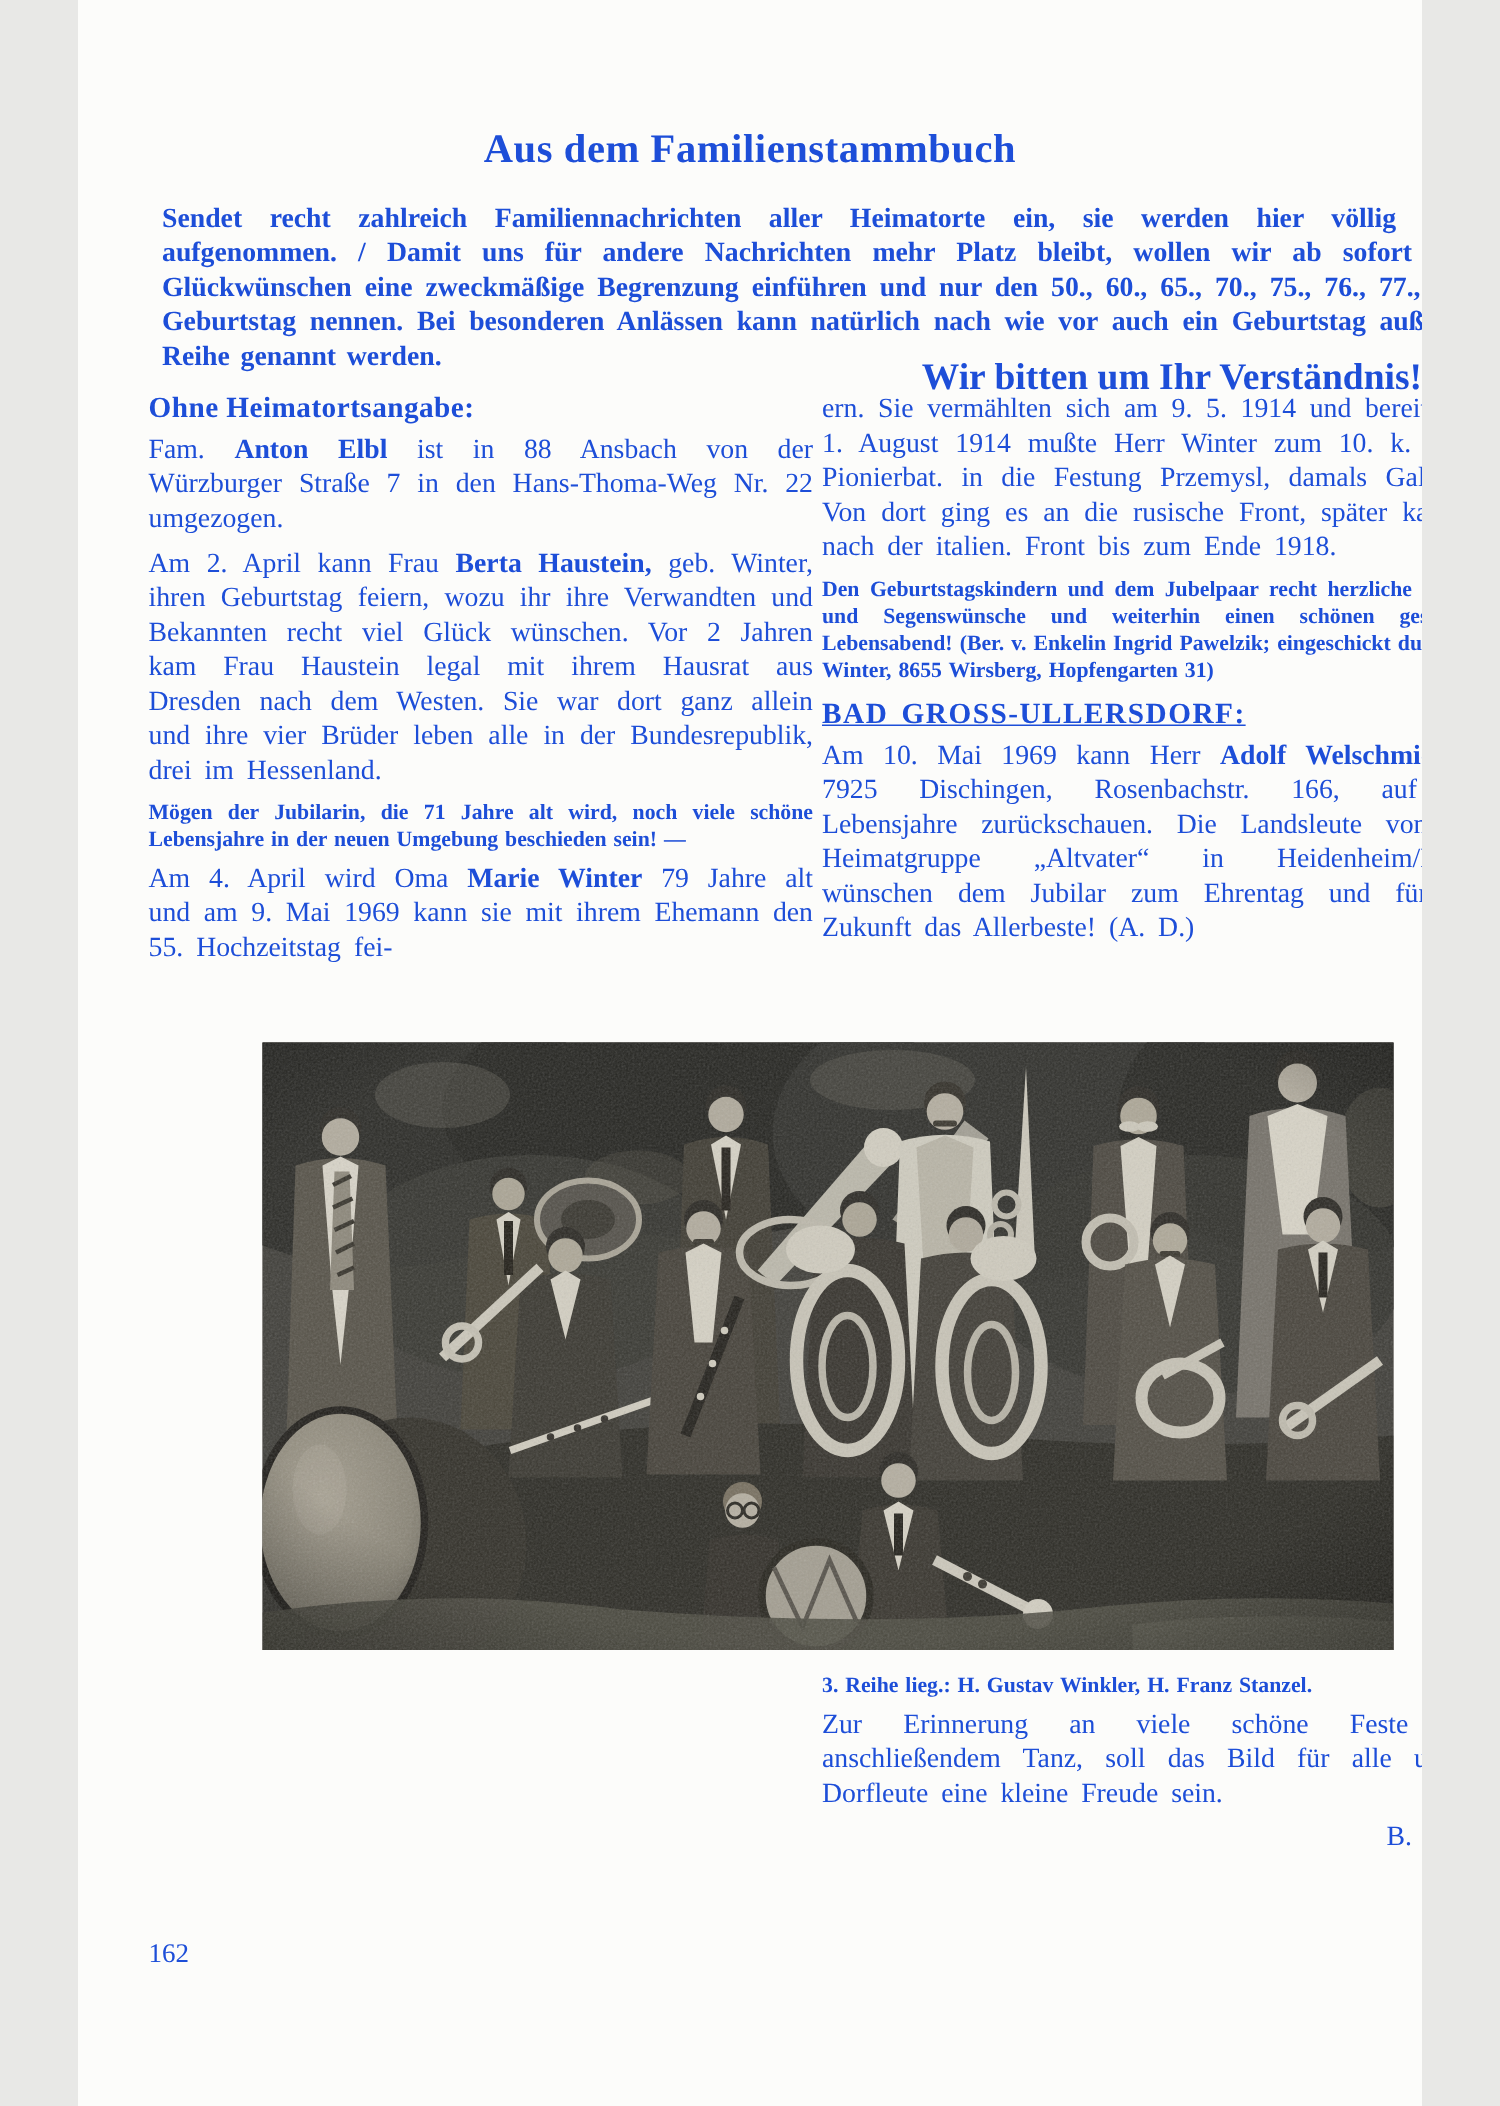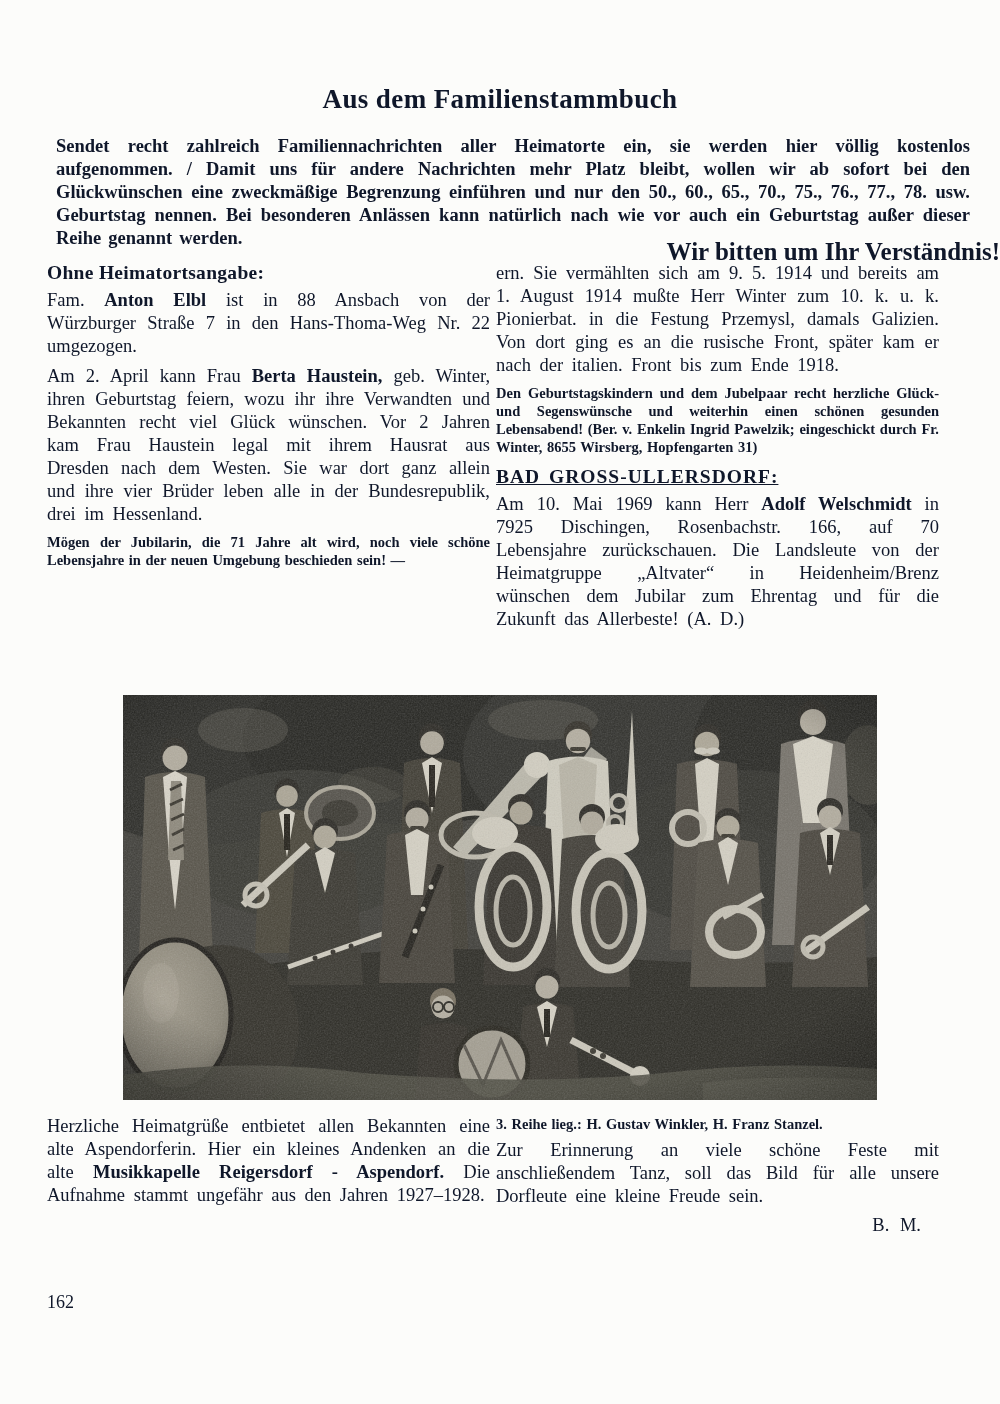--- a/index.html
+++ b/index.html
@@ -1,18 +1,18 @@
 <!DOCTYPE html>
 <html lang="de"><head>
 <meta charset="utf-8">
 <style>
   html,body{margin:0;padding:0;background:#e8e8e6;}
   .page{
-    position:relative;width:1000px;height:1404px;margin:0 auto;
-    background:#fcfcfa;color:#0f172a;
+    position:relative;width:896px;height:1404px;margin:0 auto;
+    background:#fcfcfa;color:#1d4ed8;
     font-family:"Liberation Serif","DejaVu Serif",serif;
     overflow:hidden;
   }
   .title{
     position:absolute;top:84px;left:0;width:100%;margin:0;
     text-align:center;font-size:27px;font-weight:bold;letter-spacing:.4px;
   }
   .intro{
     position:absolute;top:123px;left:44px;width:914px;margin:12px;
     font-size:18.5px;font-weight:bold;line-height:23px;
@@ -61,20 +61,21 @@
   <h1 class="title">Aus dem Familienstammbuch</h1>
 
   <p class="intro">Sendet recht zahlreich Familiennachrichten aller Heimatorte ein, sie werden hier völlig kostenlos aufgenommen. / Damit uns für andere Nachrichten mehr Platz bleibt, wollen wir ab sofort bei den Glückwünschen eine zweckmäßige Begrenzung einführen und nur den 50., 60., 65., 70., 75., 76., 77., 78. usw. Geburtstag nennen. Bei besonderen Anlässen kann natürlich nach wie vor auch ein Geburtstag außer dieser Reihe genannt werden.</p>
   <p class="intro-close">Wir bitten um Ihr Verständnis!</p>
 
   <div class="col col-left">
     <h2 class="sec">Ohne Heimatortsangabe:</h2>
     <p class="body"><span>Fam. </span><b>Anton Elbl</b><span> ist in 88 Ansbach von der Würzburger Straße 7 in den Hans-Thoma-Weg Nr. 22 umgezogen.</span></p>
     <p class="body"><span>Am 2. April kann Frau </span><b>Berta Haustein,</b><span> geb. Winter, ihren Geburtstag feiern, wozu ihr ihre Verwandten und Bekannten recht viel Glück wünschen. Vor 2 Jahren kam Frau Haustein legal mit ihrem Hausrat aus Dresden nach dem Westen. Sie war dort ganz allein und ihre vier Brüder leben alle in der Bundesrepublik, drei im Hessenland.</span></p>
     <p class="note">Mögen der Jubilarin, die 71 Jahre alt wird, noch viele schöne Lebensjahre in der neuen Umgebung beschieden sein! —</p>
+    <p class="body"><span>Am 4. April wird Oma </span><b>Marie Winter</b><span> 79 Jahre alt und am 9. Mai 1969 kann sie mit ihrem Ehemann den 55. Hochzeitstag fei-</span></p>
   </div>
 
   <div class="col col-right">
     <p class="body">ern. Sie vermählten sich am 9. 5. 1914 und bereits am 1. August 1914 mußte Herr Winter zum 10. k. u. k. Pionierbat. in die Festung Przemysl, damals Galizien. Von dort ging es an die rusische Front, später kam er nach der italien. Front bis zum Ende 1918.</p>
     <p class="note">Den Geburtstagskindern und dem Jubelpaar recht herzliche Glück- und Segenswünsche und weiterhin einen schönen gesunden Lebensabend! (Ber. v. Enkelin Ingrid Pawelzik; eingeschickt durch Fr. Winter, 8655 Wirsberg, Hopfengarten 31)</p>
     <h2 class="sec spaced wide">BAD GROSS-ULLERSDORF:</h2>
     <p class="body"><span>Am 10. Mai 1969 kann Herr </span><b>Adolf Welschmidt</b><span> in 7925 Dischingen, Rosenbachstr. 166, auf 70 Lebensjahre zurückschauen. Die Landsleute von der Heimatgruppe „Altvater“ in Heidenheim/Brenz wünschen dem Jubilar zum Ehrentag und für die Zukunft das Allerbeste! (A. D.)</span></p>
   </div>
 
   <figure class="photo">
@@ -254,21 +255,20 @@
         <path d="M0 380 Q120 362 240 378 Q420 392 560 376 Q660 366 754 374 L754 405 L0 405 Z" fill="#4e4c42" opacity="0.9"></path>
         <path d="M580 388 Q660 378 754 386 L754 405 L580 405 Z" fill="#5d5b50" opacity="0.6"></path>
       </g>
 
       <rect width="754" height="405" fill="url(#vign)"></rect>
       <rect width="754" height="405" filter="url(#grain)" opacity="0.22"></rect>
     </svg>
   </figure>
 
   <div class="col col-left bottom">
-    <p class="body"><span>Herzliche Heimatgrüße entbietet allen Bekannten eine alte Aspendorferin. Hier ein kleines Andenken an die alte </span><b>Musikkapelle Reigersdorf - Aspendorf.</b><span> Die Aufnahme stammt ungefähr aus den Jahren 1927–1928.</span></p>
   </div>
 
   <div class="col col-right bottom">
     <p class="note">3. Reihe lieg.: H. Gustav Winkler, H. Franz Stanzel.</p>
     <p class="body">Zur Erinnerung an viele schöne Feste mit anschließendem Tanz, soll das Bild für alle unsere Dorfleute eine kleine Freude sein.</p>
     <p class="signature">B. M.</p>
   </div>
 
   <div class="page-number">162</div>
 

